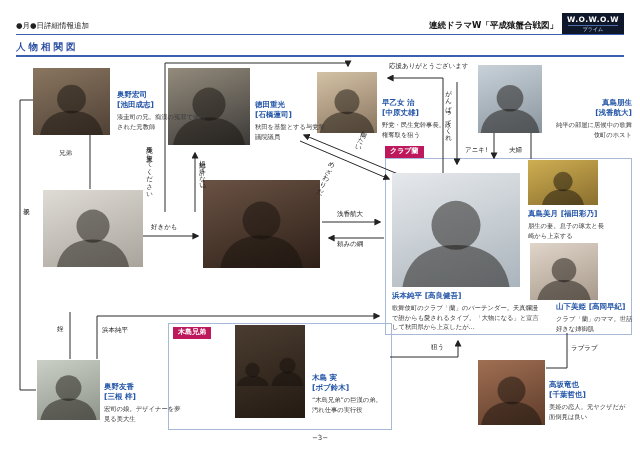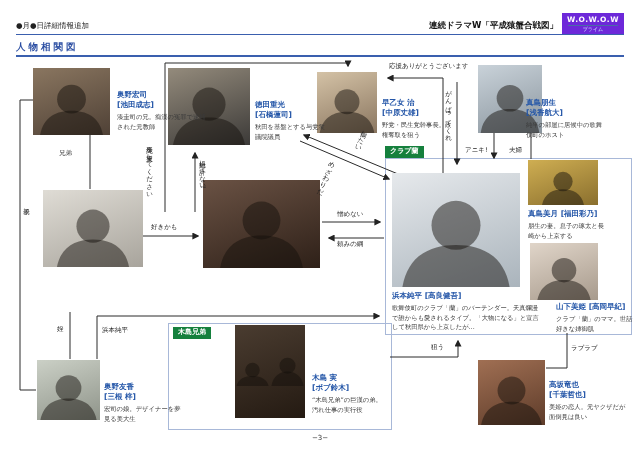--- a/index.html
+++ b/index.html
@@ -1,33 +1,33 @@
 <!DOCTYPE html>
 <html><head>
 <meta charset="utf-8">
 <style>
   html,body{margin:0;padding:0;background:#e8e8e8;}
   #page{position:relative;width:640px;height:452px;background:#fff;overflow:hidden;
         font-family:"DejaVu Sans","Liberation Sans",sans-serif;color:#222;}
   
   .hdr-note{position:absolute;left:16px;top:21px;font-size:7.5px;color:#222;}
   .hdr-title{position:absolute;right:82px;top:20px;font-size:8.5px;font-weight:bold;color:#111;}
-  .logo{position:absolute;left:562px;top:13px;width:62px;height:21px;background:#6d28d9;
+  .logo{position:absolute;left:562px;top:13px;width:62px;height:21px;background:#0f172a;
         color:#fff;text-align:center;line-height:1;}
   .logo .l1{font-size:7.5px;font-weight:bold;letter-spacing:.5px;margin-top:3px;}
   .logo .l2{font-size:5px;color:#cfe0ff;margin-top:1px;border-top:1px solid #4a6aa8;padding-top:1px;width:80%;margin-left:10%;}
   .rule1{position:absolute;left:16px;top:34px;width:608px;height:0;border-top:1.5px solid #3a5fae;}
   .sec-title{position:absolute;left:16px;top:41px;font-size:9.5px;font-weight:bold;letter-spacing:3px;color:#2b4ea2;}
   .rule2{position:absolute;left:16px;top:55px;width:608px;height:0;border-top:2px solid #3a5fae;}
   .pageno{position:absolute;left:0;top:434px;width:640px;text-align:center;font-size:7px;color:#333;}
   
   .gbox{position:absolute;border:1px solid #a8b8d8;z-index:1;}
   .g-club{left:385px;top:158px;width:245px;height:175px;}
   .g-kijima{left:168px;top:323px;width:222px;height:105px;}
-  .glabel{position:absolute;background:#15803d;color:#fff;font-size:7px;font-weight:bold;
+  .glabel{position:absolute;background:#be185d;color:#fff;font-size:7px;font-weight:bold;
           padding:2px 5px;z-index:5;line-height:1.1;}
   .gl-club{left:385px;top:146px;}
   .gl-kijima{left:173px;top:327px;}
   
   .wires{position:absolute;left:0;top:0;z-index:2;pointer-events:none;}
   
   .photo{position:absolute;z-index:3;overflow:hidden;}
   .photo svg{position:absolute;bottom:-2px;left:0;width:100%;height:86%;fill:rgba(18,14,10,.48);}
   .duo{display:flex;}
   .p1{left:33px;top:68px;width:77px;height:67px;background:linear-gradient(160deg,#8a7660,#4f4136);}
@@ -42,21 +42,21 @@
   .p10{left:37px;top:360px;width:63px;height:60px;background:linear-gradient(160deg,#cbd0c6,#8f948a);}
   .p11{left:235px;top:325px;width:70px;height:93px;background:linear-gradient(160deg,#4a3c30,#241a12);}
   .p13{left:478px;top:360px;width:67px;height:65px;background:linear-gradient(160deg,#a06f53,#5e3c2a);}
   
   .txt{position:absolute;z-index:4;}
   .name{color:#2456a8;font-weight:bold;font-size:7.5px;line-height:1.35;}
   .desc{color:#3a3a3a;font-size:6.3px;line-height:1.5;margin-top:2px;}
   .t1{left:117px;top:90px;width:92px;}
   .t2{left:255px;top:100px;width:70px;}
   .t3{left:382px;top:98px;width:74px;}
-  .t4{left:526px;top:98px;width:80px;}
+  .t4{left:552px;top:98px;width:80px;text-align:right;}
   .t5{left:43px;top:271px;width:155px;}
   .t6{left:203px;top:273px;width:163px;}
   .t7{left:392px;top:291px;width:150px;}
   .t8{left:528px;top:209px;width:76px;}
   .t9{left:528px;top:302px;width:78px;margin-left:28px;}
   .t10{left:104px;top:382px;width:82px;}
   .t11{left:174px;top:371px;width:59px;}
   .t12{left:312px;top:373px;width:76px;}
   .t13{left:549px;top:380px;width:78px;}
   
@@ -258,19 +258,19 @@
   <div class="rel r-akogare">浜本純平</div>
   <div class="rel r-sukikamo">好きかも</div>
   <div class="rel vert r-shien">純平を支援してください</div>
   <div class="rel vert r-yurusanai">絶対に許さない!</div>
   <div class="rel r-ouen">応援ありがとうございます</div>
   <div class="rel vert r-ganbatte">がんばってくれ</div>
   <div class="rel r-aniki">アニキ!</div>
   <div class="rel r-fufu">夫婦</div>
   <div class="rel vert r-taoshitai">倒したい</div>
   <div class="rel vert r-mezawari">めざわりだ</div>
-  <div class="rel r-nikumenai">憎めない</div>
+  <div class="rel r-nikumenai">浅香航大</div>
   <div class="rel r-tanomi">頼みの綱</div>
   <div class="rel r-nerau">狙う</div>
   <div class="rel r-labu">ラブラブ</div>
 
   <div class="pageno">−3−</div>
 </div>
 
 </body></html>

